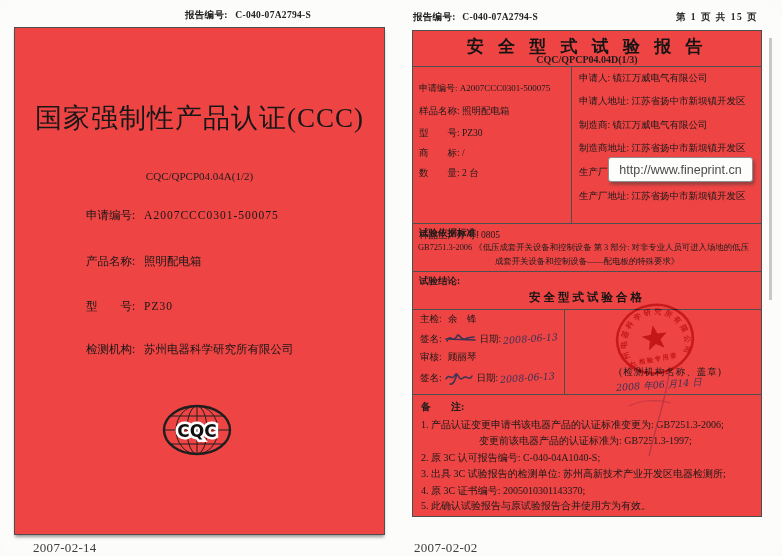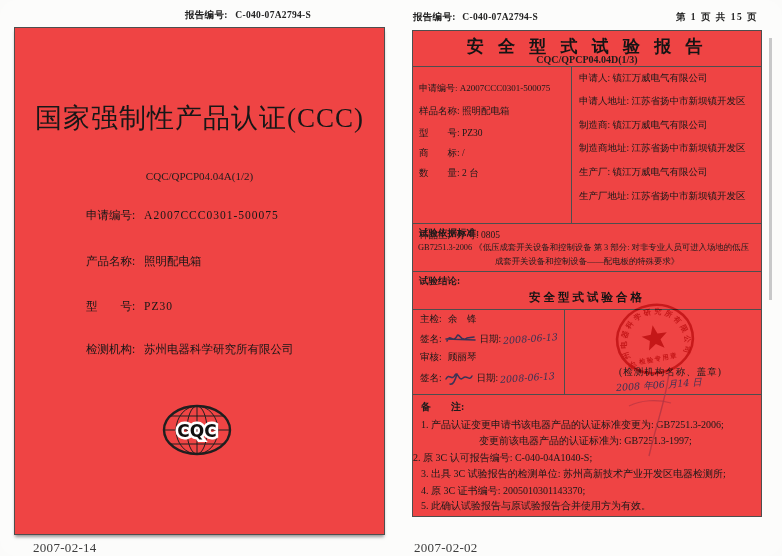--- a/index.html
+++ b/index.html
@@ -150,20 +150,21 @@
         <div class="info-item" style="left:8px;top:100px;">
           <span>生产厂:</span>
           <span>镇江万威电气有限公司</span>
         </div>
         <div class="info-item" style="left:8px;top:124px;">
           <span>生产厂地址:</span>
           <span>江苏省扬中市新坝镇开发区</span>
         </div>
       </div>
 
+      <div class="watermark-box">http://www.fineprint.cn</div>
     </div>
 
     <div class="rp-row row-line" style="top:192px;height:48px;">
       <div class="abs cell-label" style="left:6px;top:4px;font-weight:bold;">试验依据标准:</div>
       <div class="abs" style="left:5px;top:19px;width:340px;font-size:8.4px;white-space:nowrap;">GB7251.3-2006 《低压成套开关设备和控制设备 第 3 部分: 对非专业人员可进入场地的低压</div>
       <div class="abs" style="left:0;top:33px;width:100%;text-align:center;font-size:8.4px;">成套开关设备和控制设备——配电板的特殊要求》</div>
     </div>
 
     <div class="rp-row row-line" style="top:240px;height:38px;">
       <div class="abs cell-label" style="left:6px;top:4px;font-weight:bold;">试验结论:</div>
@@ -200,21 +201,21 @@
       <div class="abs" style="left:151px;top:0;width:197px;height:100%;">
         <div class="abs" style="left:55px;top:57px;font-size:9.5px;letter-spacing:1px;">(检测机构名称、盖章)</div>
         <div class="abs hand" style="left:52px;top:70px;font-size:9.5px;">2008 年06 月14 日</div>
       </div>
     </div>
 
     <div class="rp-row" style="top:363px;height:122px;">
       <div class="abs" style="left:8px;top:6px;font-size:10px;font-weight:bold;">备　　注:</div>
       <div class="note-item" style="left:8px;top:24px;">1. 产品认证变更申请书该电器产品的认证标准变更为: GB7251.3-2006;</div>
       <div class="note-item" style="left:66px;top:40px;">变更前该电器产品的认证标准为: GB7251.3-1997;</div>
-      <div class="note-item" style="left:0;top:57px;">2. 原 3C 认可报告编号: C-040-04A1040-S;</div>
+      <div class="note-item" style="left:8px;top:57px;">2. 原 3C 认可报告编号: C-040-04A1040-S;</div>
       <div class="note-item" style="left:8px;top:73px;">3. 出具 3C 试验报告的检测单位: 苏州高新技术产业开发区电器检测所;</div>
       <div class="note-item" style="left:8px;top:90px;">4. 原 3C 证书编号: 2005010301143370;</div>
       <div class="note-item" style="left:8px;top:105px;">5. 此确认试验报告与原试验报告合并使用方为有效。</div>
     </div>
 
     <svg class="stamp" width="92" height="84" viewBox="0 0 92 84">
       <g transform="rotate(-10 46 42)">
         <ellipse cx="46" cy="42" rx="38" ry="34" fill="none" stroke="#c8262c" stroke-width="2.6" opacity="0.85"></ellipse>
         <polygon points="46,28 49.4,37 58.8,37.4 51.4,43.1 53.9,52.3 46,47 38.1,52.3 40.6,43.1 33.2,37.4 42.6,37" fill="#c8262c" opacity="0.9"></polygon>
         <defs>

